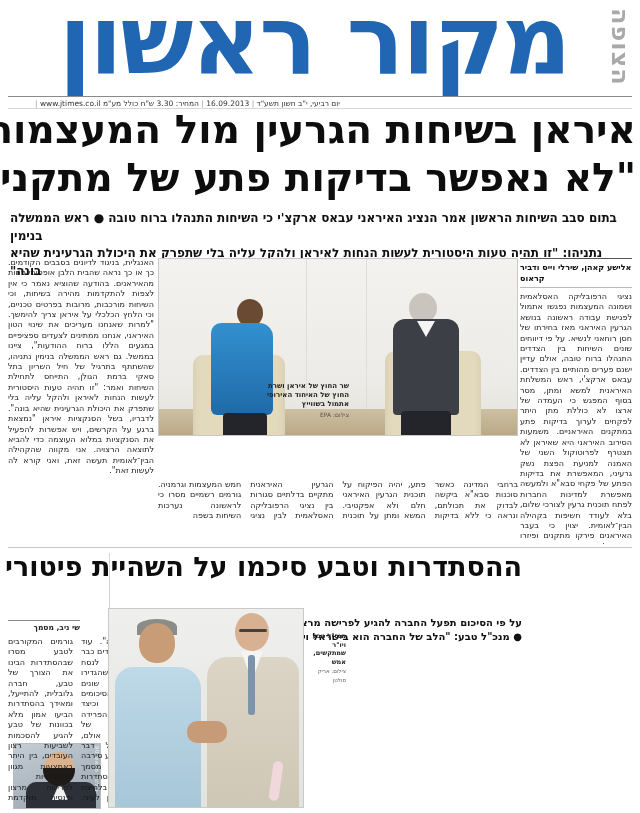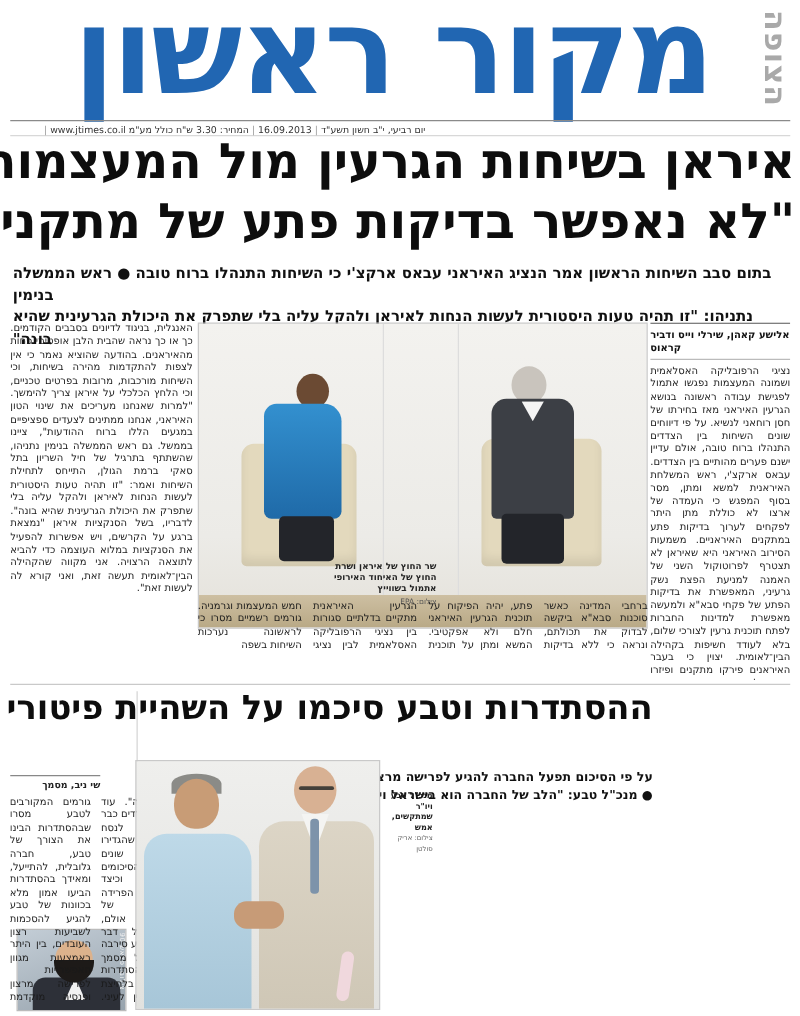--- a/index.html
+++ b/index.html
@@ -48,21 +48,21 @@
   .bodytxt { font-size:8px; line-height:10.4px; text-align:justify; color:#1a1a1a; }
   .colL {
     position:absolute; top:258px; left:8px; width:146px; height:274px; overflow:hidden;
   }
   .undercols {
     position:absolute; top:480px; right:122px; width:360px; height:62px; overflow:hidden;
     column-count:4; column-gap:9px;
   }
   
   .photo1 {
-    position:absolute; top:258px; right:122px; width:360px; height:245px;
+    position:absolute; top:258px; right:122px; width:360px; height:178px;
     background:linear-gradient(180deg,#f3f2ef 0%,#ecebe7 70%,#e4e1da 100%);
     border:1px solid #c9c9c9; overflow:hidden;
   }
   .photo1 .floor { position:absolute; bottom:0; left:0; right:0; height:26px; background:linear-gradient(180deg,#cdbfa2,#b9a986); }
   .photo1 .seam { position:absolute; top:0; bottom:26px; width:1px; background:#ddd; }
   .chair { position:absolute; background:#e3d9bd; border-radius:10px 10px 4px 4px; box-shadow:inset 0 -6px 8px rgba(0,0,0,.08); }
   .head { position:absolute; border-radius:50%; }
   .ashton-torso { position:absolute; background:linear-gradient(180deg,#3390cf,#1f6aa8); border-radius:10px 14px 6px 6px; }
   .zarif-torso { position:absolute; background:#3c3f45; border-radius:12px 12px 4px 4px; }
   .shirt-v { position:absolute; background:#f5f5f5; clip-path:polygon(0 0,100% 0,50% 100%); }

